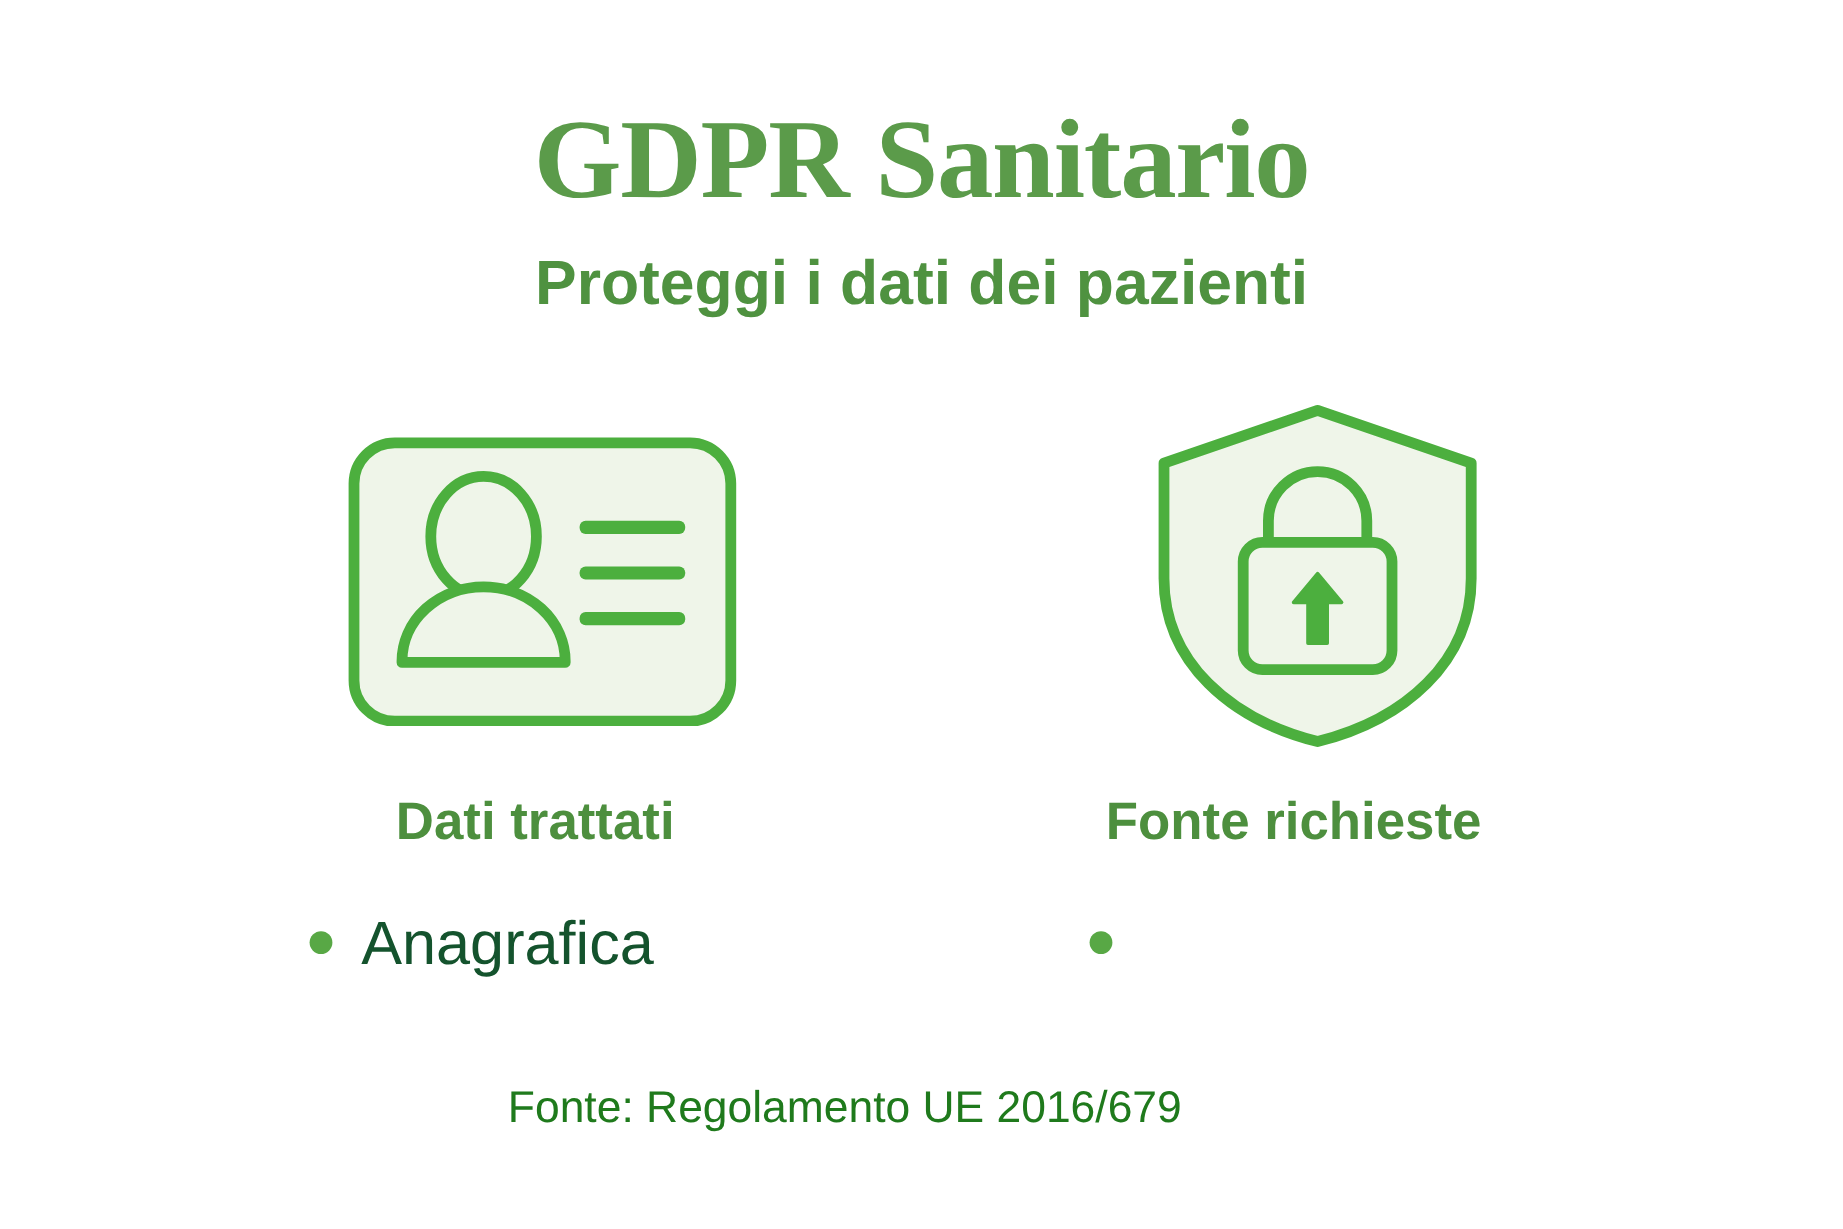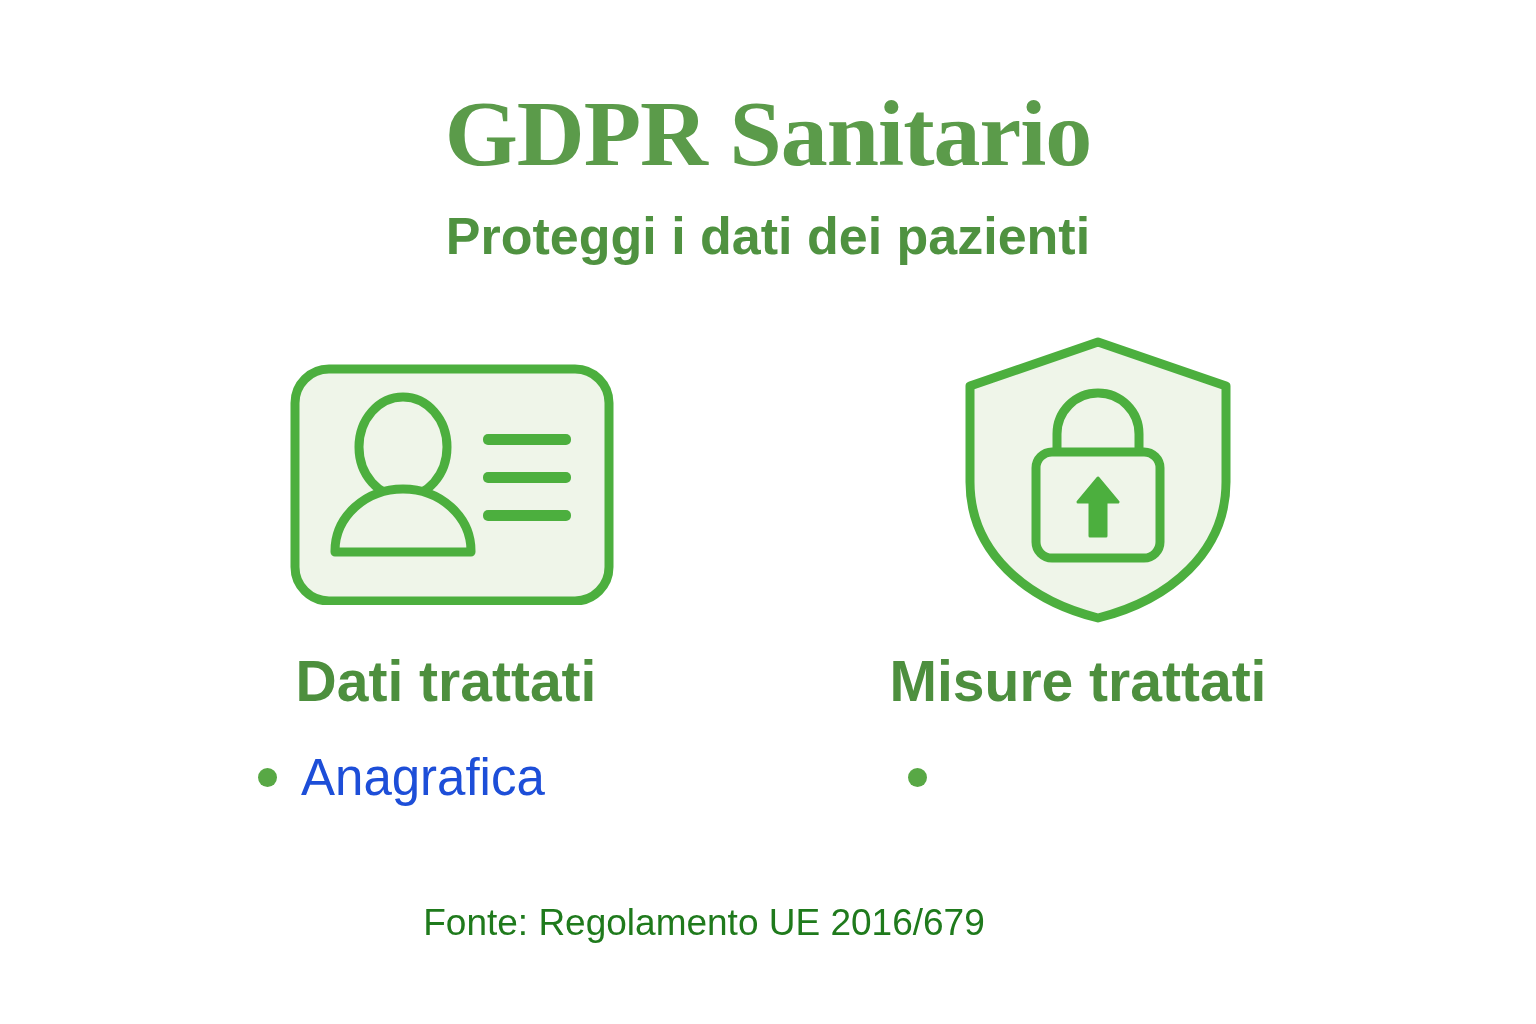--- a/index.html
+++ b/index.html
@@ -73,25 +73,25 @@
     height: 300px;
     display: flex;
     align-items: center;
     justify-content: center;
   }
   .icon-wrap.left-icon  { justify-content: center; padding-left: 6px; }
   .icon-wrap.right-icon { justify-content: center; padding-left: 38px; }
 
   .col-heading {
     font-family: "Liberation Sans", sans-serif;
-    font-size: 57px;
+    font-size: 44px;
     font-weight: bold;
     color: #4d8f3e;
     text-align: center;
-    margin: 0;
+    margin: 12px;
     padding-top: 18px;
     white-space: nowrap;
   }
   .col-heading.left-head  { padding-left: 0px; }
   .col-heading.right-head { padding-left: 36px; }
 
   .bullet-list {
     list-style: none;
     margin: 0;
     padding: 28px 0 0 0;
@@ -109,21 +109,21 @@
     height: 19px;
     border-radius: 50%;
     background: #58a845;
     flex: 0 0 auto;
     margin-right: 24px;
   }
   .bullet-text {
     font-family: "Liberation Sans", sans-serif;
     font-size: 51px;
     font-weight: normal;
-    color: #1d4ed8;
+    color: #14532d;
     line-height: 1.0;
     white-space: nowrap;
   }
 
   
   .footer {
     position: absolute;
     left: 0;
     top: 902px;
     width: 1408px;
@@ -173,21 +173,21 @@
     <div class="column column-right">
       <div class="icon-wrap right-icon">
         <svg width="276" height="292" viewBox="0 0 276 292" xmlns="http://www.w3.org/2000/svg">
           <path d="M 138 8 L 266 52 L 266 148 C 266 218 210 266 138 284
                    C 66 266 10 218 10 148 L 10 52 Z" fill="#eff5e9" stroke="#4caf3e" stroke-width="9" stroke-linejoin="round"></path>
           <path d="M 97 120 L 97 100 a 41 41 0 0 1 82 0 L 179 120" fill="none" stroke="#4caf3e" stroke-width="9" stroke-linecap="butt"></path>
           <rect x="76" y="118" width="124" height="106" rx="16" ry="16" fill="#eff5e9" stroke="#4caf3e" stroke-width="9"></rect>
           <path d="M 138 144 L 158 168 L 146 168 L 146 202 L 130 202 L 130 168 L 118 168 Z" fill="#4caf3e" stroke="#4caf3e" stroke-width="3" stroke-linejoin="round"></path>
         </svg>
       </div>
-      <h3 class="col-heading right-head">Misure trattati</h3>
+      <h3 class="col-heading right-head">Fonte richieste</h3>
       <ul class="bullet-list right-list">
         <li class="bullet-item">
           <span class="bullet-dot"></span>
         </li>
       </ul>
     </div>
 
   </div>
 
   <div class="footer">

